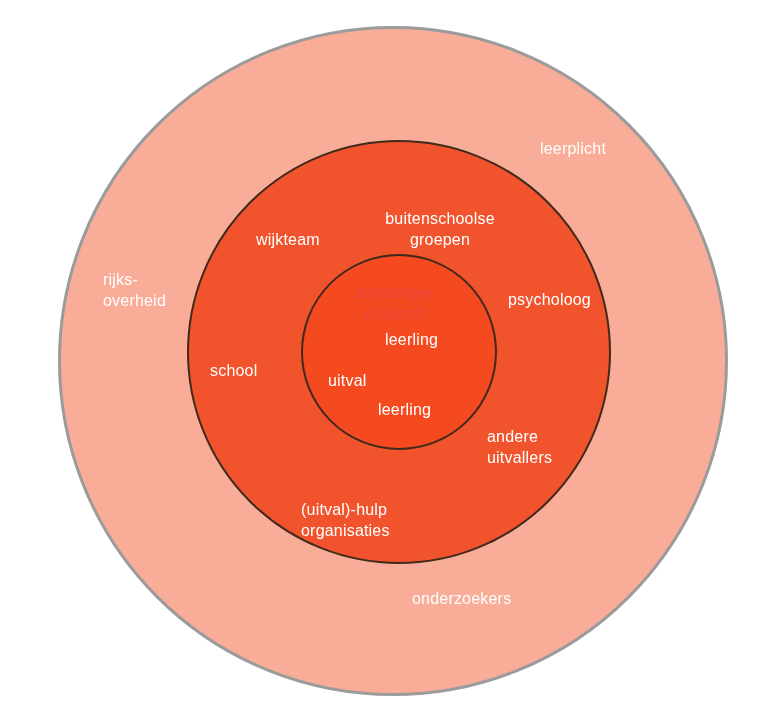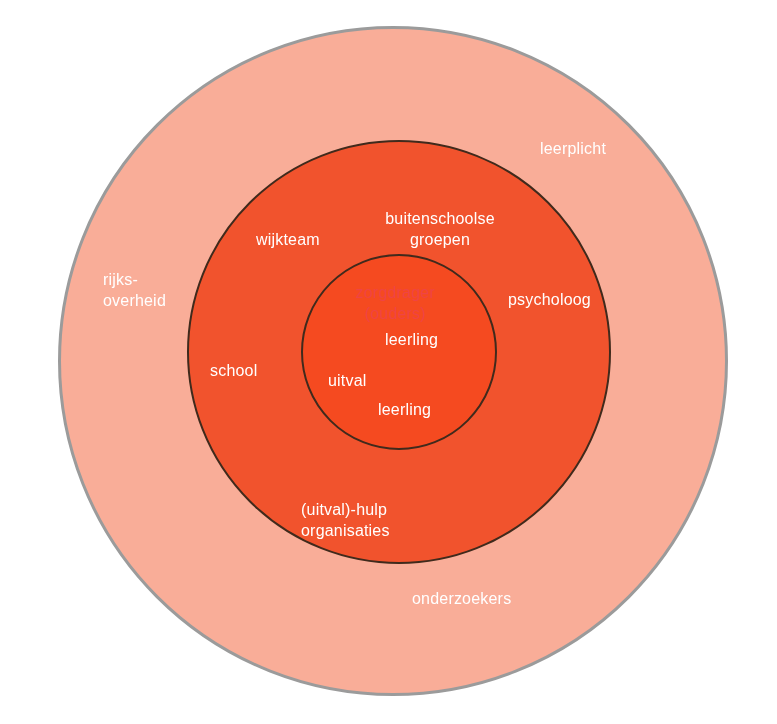--- a/index.html
+++ b/index.html
@@ -88,20 +88,22 @@
 
   <div class="lbl lbl-buitenschoolse lbl-center" style="color: rgb(255, 255, 255);">buitenschoolse
 groepen</div>
 
   <div class="lbl lbl-wijkteam" style="color: rgb(255, 255, 255);">wijkteam</div>
 
   <div class="lbl lbl-psycholoog" style="color: rgb(255, 255, 255);">psycholoog</div>
 
   <div class="lbl lbl-school" style="color: rgb(255, 255, 255); text-align: center;">school</div>
 
+  <div class="lbl lbl-andere" style="color: rgb(255, 255, 255);">andere
+uitvallers</div>
 
   <div class="lbl lbl-uitvalhulp" style="color: rgb(255, 255, 255);">(uitval)-hulp
 organisaties</div>
 
   <div class="lbl lbl-zorgdrager lbl-center" style="color: #ef4444;">zorgdrager
 (ouders)</div>
 
   <div class="lbl lbl-leerling" style="color: rgb(255, 255, 255); margin-left: 19px;">leerling</div>
 
   <div class="lbl lbl-familie" style="color: rgb(255, 255, 255);">uitval</div>

